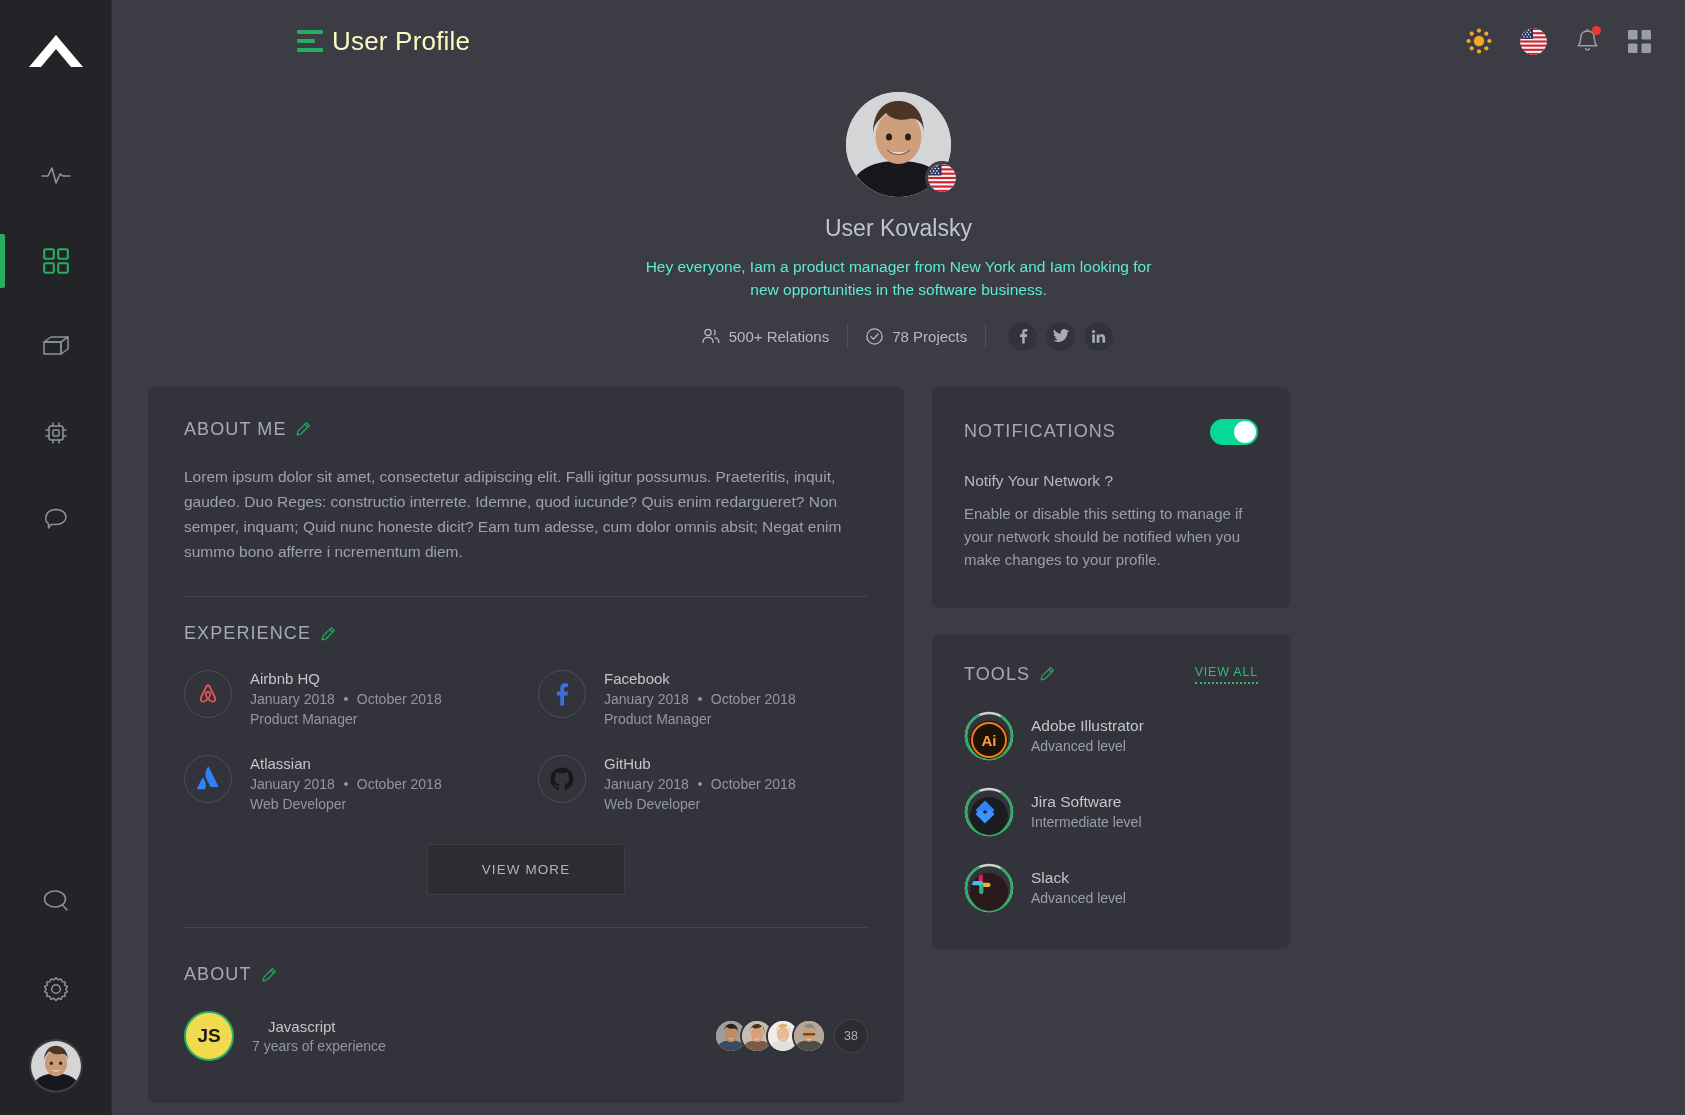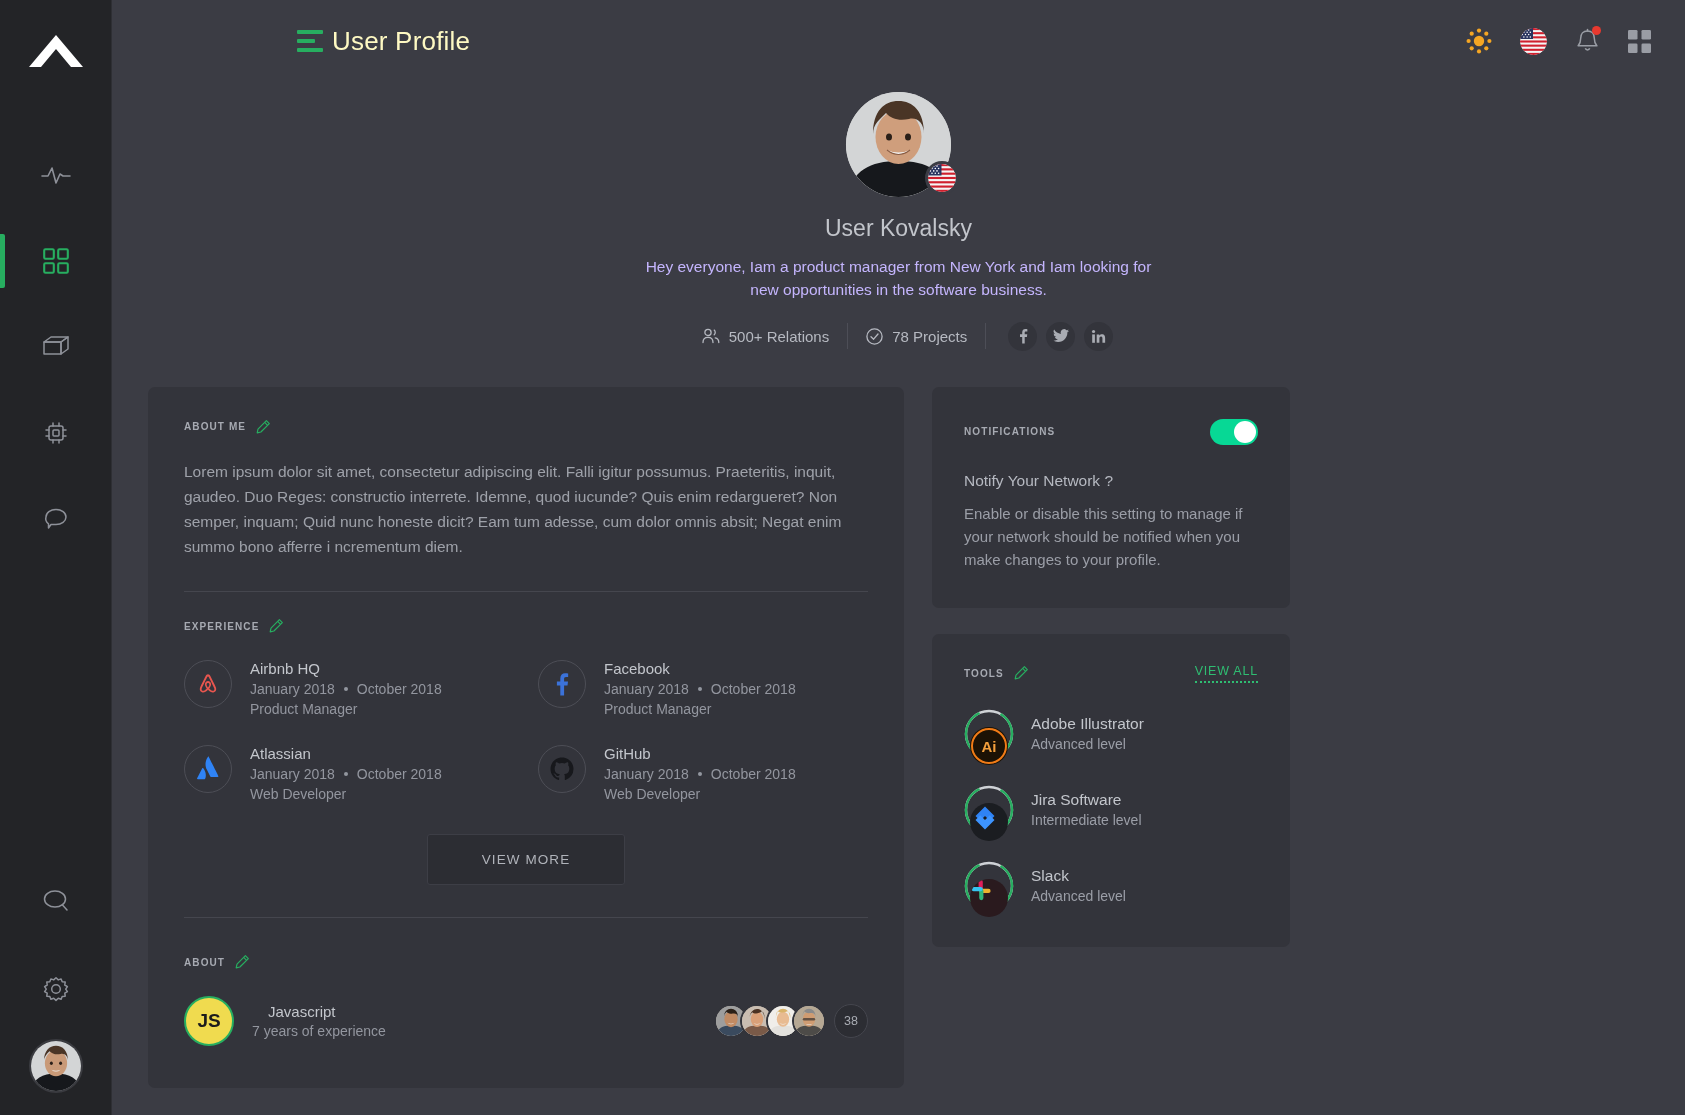--- a/index.html
+++ b/index.html
@@ -74,39 +74,39 @@
     background: #d3d5d6;
   }
   .avatar-flag {
     position: absolute; right: -8px; bottom: 2px;
     width: 34px; height: 34px; border-radius: 50%; overflow: hidden;
     border: 3px solid #3b3c44;
   }
   .uname { margin-top: 18px; font-size: 23px; color: #c2c5cb; font-weight: 400; }
   .ubio {
     margin: 14px auto 0; width: 530px; font-size: 15.5px; line-height: 1.48;
-    color: #c4b5fd;
+    color: #5eead4;
   }
   .stats { margin-top: 20px; display: flex; align-items: center; justify-content: center; }
   .stat { display: flex; align-items: center; gap: 9px; font-size: 15px; color: #b6b9c1; padding: 0 18px; cursor: pointer; }
   .vdiv { width: 1px; height: 26px; background: #4d4e57; }
   .socials { display: flex; gap: 9px; padding-left: 22px; }
   .soc {
     width: 29px; height: 29px; border-radius: 50%; background: #33343b;
     display: flex; align-items: center; justify-content: center; cursor: pointer;
   }
 
   
   .content { display: flex; gap: 28px; padding: 36px 36px 0 36px; align-items: flex-start; }
   .card { background: #33343b; border-radius: 7px; }
   .left-card { flex: 1 1 auto; max-width: 756px; padding: 32px 36px 42px; }
   .right-col { flex: 0 0 358px; display: flex; flex-direction: column; gap: 26px; }
 
   .sec-head { display: flex; align-items: center; gap: 9px; }
-  .sec-title { font-size: 10px; letter-spacing: 1.1px; color: #a7aab2; font-weight: 700; }
+  .sec-title { font-size: 18px; letter-spacing: 1.1px; color: #a7aab2; font-weight: 400; }
   .pencil { cursor: pointer; display:flex; }
 
   .about-text {
     margin-top: 24px; font-size: 15.5px; line-height: 1.62; color: #9ea1a9;
   }
   .hr { height: 1px; background: #45464e; margin: 32px 0 0; }
 
   .exp-grid {
     margin-top: 26px; display: grid; grid-template-columns: 1fr 1fr;
     row-gap: 28px; column-gap: 24px;
@@ -170,21 +170,21 @@
   .tools-card { padding: 30px 32px 36px; }
   .tools-head { display: flex; align-items: center; justify-content: space-between; }
   .viewall {
     font-size: 12.5px; letter-spacing: .8px; color: #2fbd72; cursor: pointer;
     border-bottom: 2px dotted #2fbd72; padding-bottom: 3px;
   }
   .tool-row { display: flex; align-items: center; gap: 17px; margin-top: 26px; cursor: pointer; }
   .tool-ring { position: relative; width: 50px; height: 50px; flex: 0 0 50px; }
   .tool-ring svg { position: absolute; inset: 0; }
   .tool-ico {
-    position: absolute; left: 6px; top: 18px; width: 38px; height: 38px;
+    position: absolute; left: 6px; top: 10px; width: 38px; height: 38px;
     border-radius: 50%; display: flex; align-items: center; justify-content: center;
     overflow: hidden;
   }
   .tool-name { font-size: 15.5px; color: #c3c6cc; margin-bottom: 3px; }
   .tool-level { font-size: 14px; color: #9b9ea7; }
 
   .face { width: 100%; height: 100%; display:block; }
 </style>
 </head>
 <body>

